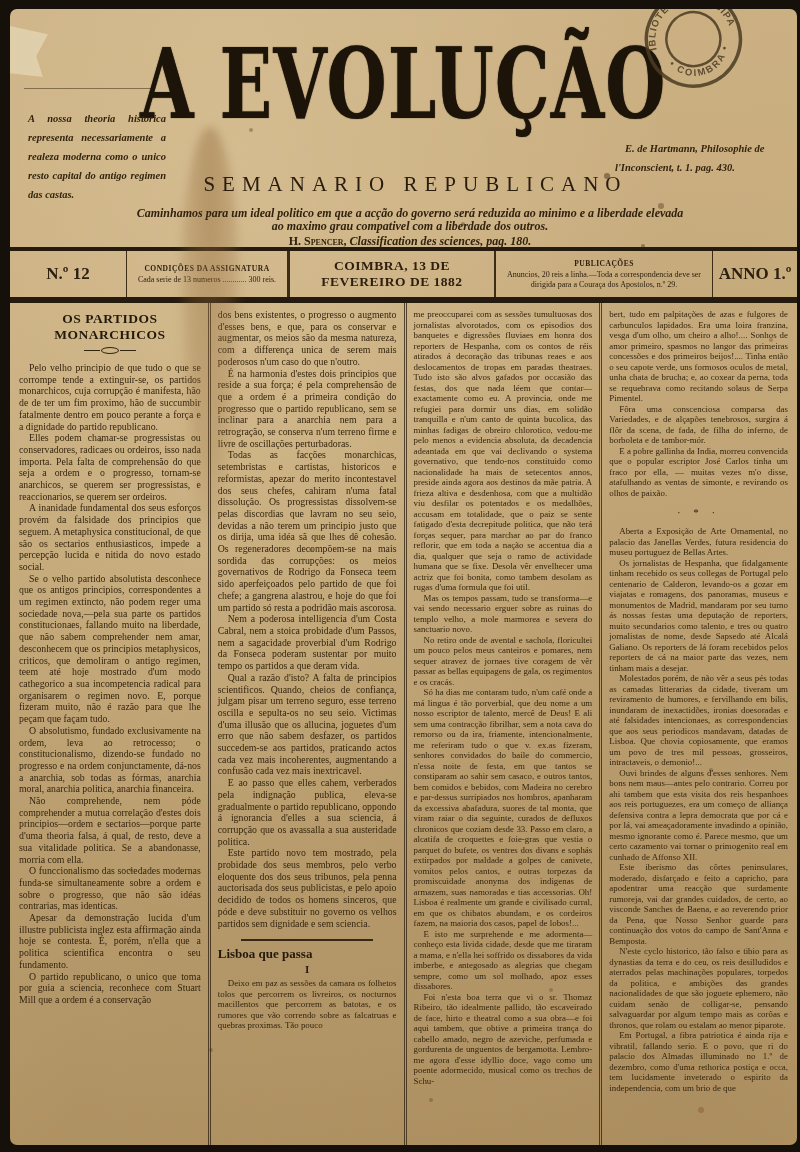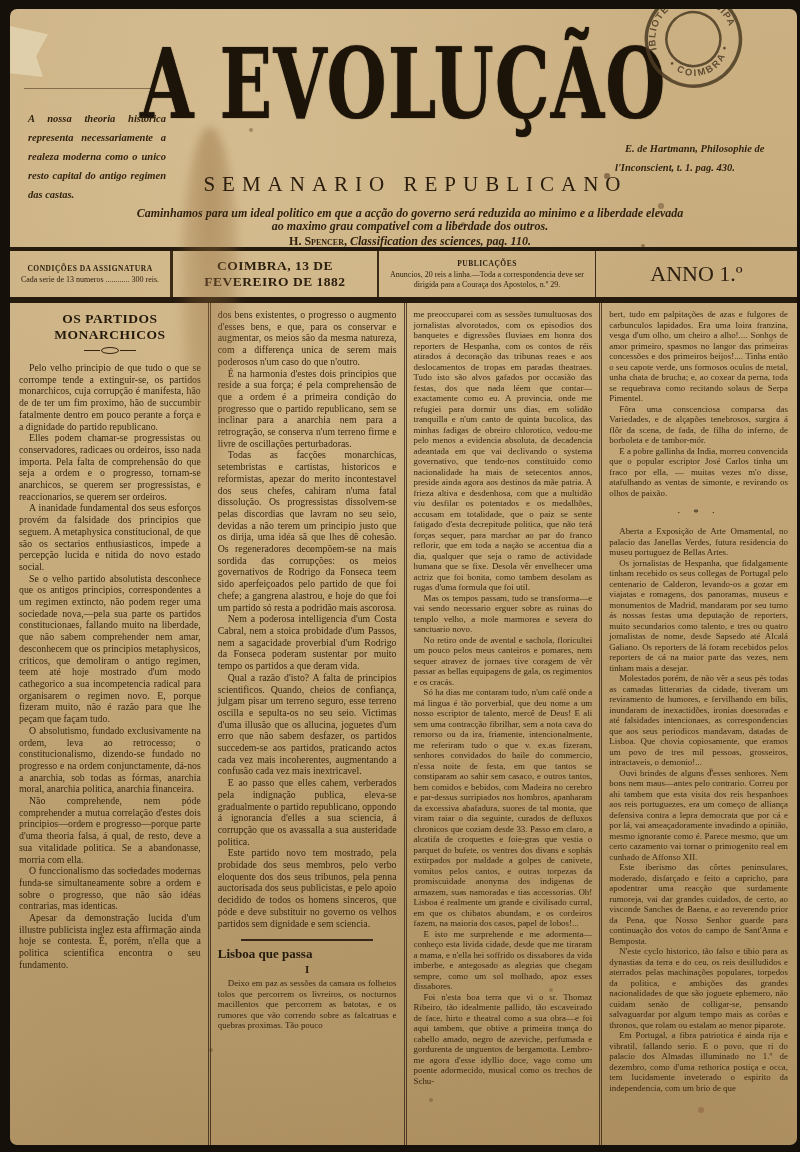--- a/index.html
+++ b/index.html
@@ -59,21 +59,21 @@
   .headbar{display:flex;border-top:4px solid #241a0e;border-bottom:6px solid #241a0e;
     height:46px;align-items:stretch;}
   .hb-cell{border-right:1px solid #3c2b16;display:flex;flex-direction:column;
     justify-content:center;text-align:center;padding:2px 4px;color:#2e2010;}
   .hb-cell:last-child{border-right:none;}
   .hb-issue{width:108px;font-size:17px;font-weight:bold;}
   .hb-cond{width:152px;}
   .hb-date{width:196px;font-size:13.5px;font-weight:bold;letter-spacing:.5px;
     border-left:2px solid #3c2b16;border-right:2px solid #3c2b16;}
   .hb-pub{width:208px;}
-  .hb-year{flex:1;font-size:22px;font-weight:normal;}
+  .hb-year{flex:1;font-size:17px;font-weight:bold;}
   .hb-small-title{font-size:7.5px;font-weight:bold;letter-spacing:.5px;}
   .hb-small{font-size:8px;line-height:9.5px;margin-top:2px;}
   
   .content{display:flex;height:1050px;overflow:hidden;padding:0 2px;}
   .col{width:25%;box-sizing:border-box;padding:6px 7px 0;overflow:hidden;}
   .col + .col{border-left:3px double rgba(52,37,20,.8);}
   .col p{margin:0;text-align:justify;text-indent:10px;color:#34250f;}
   .col-lg p{font-size:9.8px;line-height:11.7px;}
   .col-sm p{font-size:8.9px;line-height:10.5px;}
   .cont > p:first-child{text-indent:0;}
@@ -106,21 +106,21 @@
       <div>A nossa theoria historica representa necessariamente a realeza moderna como o unico resto capital do antigo regimen das castas.</div>
     </div>
 
     <div class="side-quote q-right">
       <div class="attr">E. de Hartmann, Philosophie de l'Inconscient, t. 1. pag. 430.</div>
     </div>
 
     <div class="motto">
       <div>Caminhamos para um ideal politico em que a acção do governo será reduzida ao minimo e a liberdade elevada</div>
       <div>ao maximo grau compativel com a liberdade dos outros.</div>
-      <div class="attr"><span class="sc">H. Spencer,</span><span> Classification des sciences, pag. 110.</span></div>
+      <div class="attr"><span class="sc">H. Spencer,</span><span> Classification des sciences, pag. 180.</span></div>
     </div>
 
     <div class="stamp">
       <svg width="120" height="120" viewBox="0 0 120 120">
         <circle cx="60" cy="60" r="47" fill="none" stroke="#4c3b24" stroke-width="3.5"></circle>
         <circle cx="60" cy="60" r="27" fill="none" stroke="#4c3b24" stroke-width="2.5"></circle>
         <defs>
           <path id="arcTop" d="M 22,60 A 38,38 0 0 1 98,60"></path>
           <path id="arcBot" d="M 26,63 A 34,34 0 0 0 94,63"></path>
         </defs>
@@ -128,20 +128,21 @@
           <textPath href="#arcTop" startOffset="50%" text-anchor="middle">BIBLIOTECA MUNICIPAL</textPath>
         </text>
         <text font-size="9.5" font-weight="bold" fill="#4c3b24" letter-spacing="2" font-family="Liberation Sans, sans-serif">
           <textPath href="#arcBot" startOffset="50%" text-anchor="middle">• COIMBRA •</textPath>
         </text>
       </svg>
     </div>
   </div>
 
   <div class="headbar">
+    <div class="hb-cell hb-issue">N.º 12</div>
     <div class="hb-cell hb-cond">
       <div class="hb-small-title">CONDIÇÕES DA ASSIGNATURA</div>
       <div class="hb-small">Cada serie de 13 numeros ............ 300 reis.</div>
     </div>
     <div class="hb-cell hb-date">COIMBRA, 13 DE FEVEREIRO DE 1882</div>
     <div class="hb-cell hb-pub">
       <div class="hb-small-title">PUBLICAÇÕES</div>
       <div class="hb-small">Anuncios, 20 reis a linha.—Toda a correspondencia deve ser dirigida para a Couraça dos Apostolos, n.º 29.</div>
     </div>
     <div class="hb-cell hb-year">ANNO 1.º</div>
@@ -155,23 +156,24 @@
         <span class="bar"></span>
           <span class="lens"></span>
           <span class="bar"></span>
       </div>
       <div>
           <p>Pelo velho principio de que tudo o que se corrompe tende a extinguir-se, os partidos monarchicos, cuja corrupção é manifesta, hão de de ter um fim proximo, hão de succumbir fatalmente dentro em pouco perante a força e a dignidade do partido republicano.</p>
           <p>Elles podem chamar-se progressistas ou conservadores, radicaes ou ordeiros, isso nada importa. Pela falta de comprehensão do que seja a ordem e o progresso, tornam-se anarchicos, se querem ser progressistas, e reaccionarios, se querem ser ordeiros.</p>
           <p>A inanidade fundamental dos seus esforços provém da falsidade dos principios que seguem. A metaphysica constitucional, de que são os sectarios enthusiasticos, impede a percepção lucida e nitida do novo estado social.</p>
           <p>Se o velho partido absolutista desconhece que os antigos principios, correspondentes a um regimen extincto, não podem reger uma sociedade nova,—pela sua parte os partidos constitucionaes, fallando muito na liberdade, que não sabem comprehender nem amar, desconhecem que os principios metaphysicos, criticos, que demoliram o antigo regimen, teem até hoje mostrado d'um modo cathegorico a sua incompetencia radical para organisarem o regimen novo. E, porque fizeram muito, não é razão para que lhe peçam que façam tudo.</p>
           <p>O absolutismo, fundado exclusivamente na ordem, leva ao retrocesso; o constitucionalismo, dizendo-se fundado no progresso e na ordem conjunctamente, dá-nos a anarchia, sob todas as fórmas, anarchia moral, anarchia politica, anarchia financeira.</p>
-          <p>Não comprehende, nem póde comprehender a mutua correlação d'estes dois principios—ordem e progresso—porque parte d'uma theoria falsa, á qual, de resto, deve a sua vitalidade politica. Se a abandonasse, morria com ella.</p>
+          <p>Não comprehende, nem póde comprehender a mutua correlação d'estes dois principios—ordem e sectarios—porque parte d'uma theoria falsa, á qual, de resto, deve a sua vitalidade politica. Se a abandonasse, morria com ella.</p>
           <p>O funccionalismo das sociedades modernas funda-se simultaneamente sobre a ordem e sobre o progresso, que não são idéas contrarias, mas identicas.</p>
           <p>Apesar da demonstração lucida d'um illustre publicista inglez esta affirmação ainda hoje se contesta. É, porém, n'ella que a politica scientifica encontra o seu fundamento.</p>
+          <p>O partido republicano, o unico que toma por guia a sciencia, reconhece com Stuart Mill que a ordem é a conservação</p>
         </div>
     </div>
 
     <div class="col col-lg">
       <div class="cont">
           <p>dos bens existentes, o progresso o augmento d'esses bens, e que, para os conservar e augmentar, os meios são da mesma natureza, com a differença unica de serem mais poderosos n'um caso do que n'outro.</p>
           <p>É na harmonia d'estes dois principios que reside a sua força; é pela comprehensão de que a ordem é a primeira condição do progresso que o partido republicano, sem se inclinar para a anarchia nem para a retrogração, se conserva n'um terreno firme e livre de oscillações perturbadoras.</p>
           <p>Todas as facções monarchicas, setembristas e cartistas, historicos e reformistas, apezar do merito incontestavel dos seus chefes, cahiram n'uma fatal dissolução. Os progressistas dissolvem-se pelas discordias que lavram no seu seio, devidas a não terem um principio justo que os dirija, uma idéa sã que lhes dê cohesão. Os regeneradores decompõem-se na mais sordida das corrupções: os meios governativos de Rodrigo da Fonseca teem sido aperfeiçoados pelo partido de que foi chefe; a gangrena alastrou, e hoje do que foi um partido só resta a podridão mais ascorosa.</p>
           <p>Nem a poderosa intelligencia d'um Costa Cabral, nem a stoica probidade d'um Passos, nem a sagacidade proverbial d'um Rodrigo da Fonseca poderam sustentar por muito tempo os partidos a que deram vida.</p>
           <p>Qual a razão d'isto? A falta de principios scientificos. Quando, cheios de confiança, julgam pisar um terreno seguro, esse terreno oscilla e sepulta-os no seu seio. Victimas d'uma illusão que os allucina, joguetes d'um erro que não sabem desfazer, os partidos succedem-se aos partidos, praticando actos cada vez mais incoherentes, augmentando a confusão cada vez mais inextricavel.</p>

